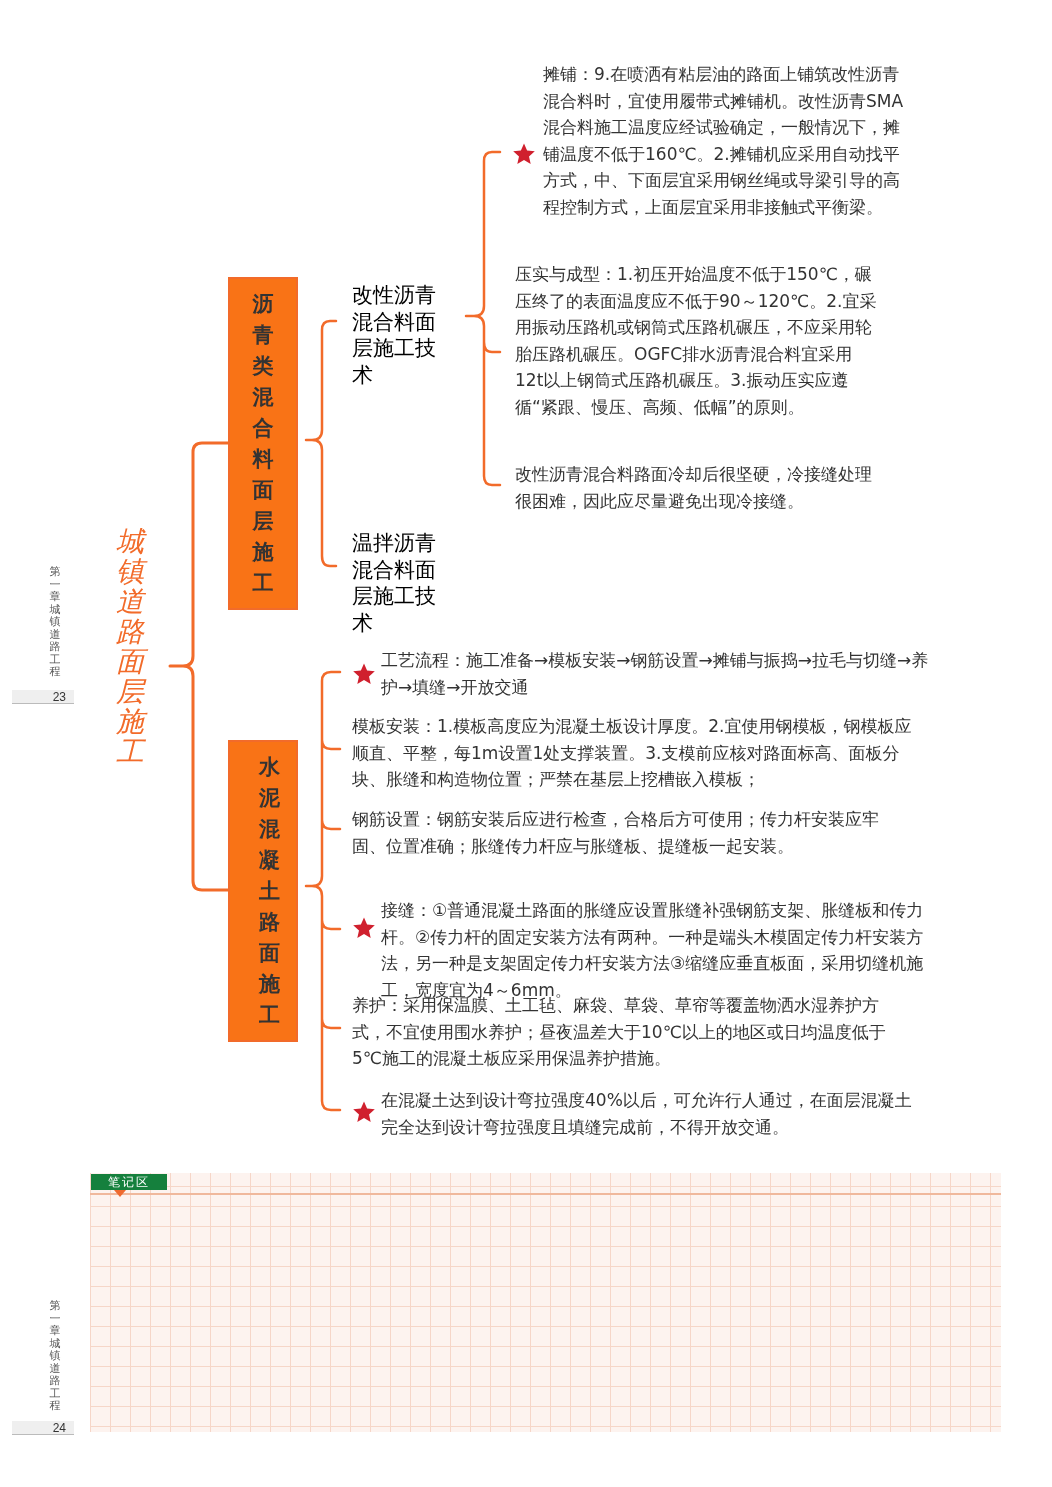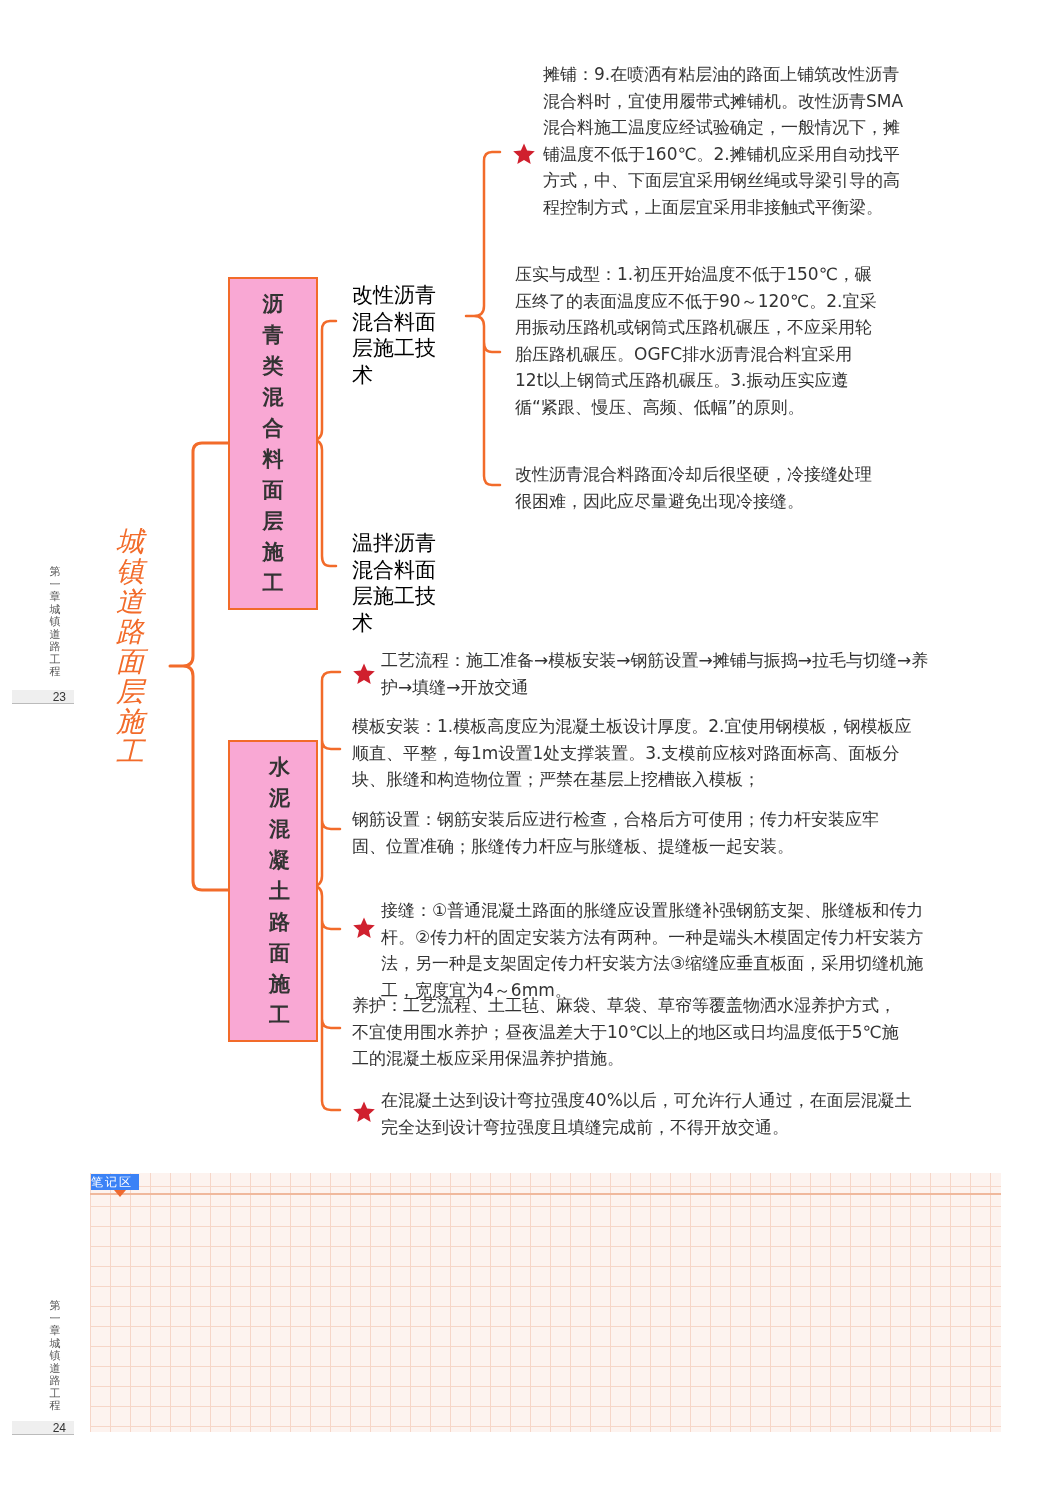--- a/index.html
+++ b/index.html
@@ -20,22 +20,22 @@
     }
 
     
     .root-title {
       position: absolute; left: 112px; top: 527px; width: 36px;
       font-size: 28px; line-height: 30px; color: #f26b2a; text-align: center; font-style: italic;
     }
 
     
     .cat-box {
-      position: absolute; left: 228px; width: 90px;
-      background: #f9a8d4; border: 2px solid #f26b2a;
+      position: absolute; left: 228px; width: 70px;
+      background: #f97316; border: 2px solid #f26b2a;
       display: flex; align-items: center; justify-content: center;
     }
     .cat-text {
       width: 24px; font-size: 21px; font-weight: bold; color: #333333;
       line-height: 31px; text-align: center; word-break: break-all;
     }
 
     .sub-label {
       position: absolute; font-size: 21px; line-height: 26.5px; color: #000000; width: 100px;
     }
@@ -57,23 +57,23 @@
       background-image:
         linear-gradient(to right, #f6d6c8 1px, transparent 1px),
         linear-gradient(to bottom, #f6d6c8 1px, transparent 1px);
       background-size: 20px 20px;
       background-position: 0px -7px;
     }
     .notes-topline {
       position: absolute; left: 90px; top: 1193px; width: 911px; height: 1.5px; background: #f0b89c;
     }
     .notes-tag {
-      position: absolute; left: 91px; top: 1174px; width: 48px; height: 16px;
-      background: #3b82f6; color: #ffffff; font-size: 12px; line-height: 16px;
-      letter-spacing: 2px;
+      position: absolute; left: 91px; top: 1174px; width: 76px; height: 16px;
+      background: #15803d; color: #ffffff; font-size: 12px; line-height: 16px;
+      text-align: center; letter-spacing: 2px;
     }
     .notes-tag-tip {
       position: absolute; left: 114px; top: 1190px; width: 0; height: 0;
       border-left: 6px solid transparent; border-right: 6px solid transparent;
       border-top: 7px solid #ef6a30;
     }
   </style>
 </head>
 <body>
 
@@ -129,21 +129,21 @@
 
 <div class="leaf" style="left:352px; top:713px; width:560px;">模板安装：1.模板高度应为混凝土板设计厚度。2.宜使用钢模板，钢模板应顺直、平整，每1m设置1处支撑装置。3.支模前应核对路面标高、面板分块、胀缝和构造物位置；严禁在基层上挖槽嵌入模板；</div>
 
 <div class="leaf" style="left:352px; top:806px; width:560px;">钢筋设置：钢筋安装后应进行检查，合格后方可使用；传力杆安装应牢固、位置准确；胀缝传力杆应与胀缝板、提缝板一起安装。</div>
 
 <svg class="star" style="left:352px; top:916px;" viewBox="0 0 24 24">
     <path d="M12 1.5l3.1 7.1 7.7.7-5.8 5.1 1.7 7.6L12 18l-6.7 4 1.7-7.6L1.2 9.3l7.7-.7z" fill="#d0202e"></path>
   </svg>
 <div class="leaf" style="left:381px; top:873px; width:560px;margin-top:24px;">接缝：①普通混凝土路面的胀缝应设置胀缝补强钢筋支架、胀缝板和传力杆。②传力杆的固定安装方法有两种。一种是端头木模固定传力杆安装方法，另一种是支架固定传力杆安装方法③缩缝应垂直板面，采用切缝机施工，宽度宜为4～6mm。</div>
 
-<div class="leaf" style="left:352px; top:992px; width:560px;">养护：工艺流程、土工毡、麻袋、草袋、草帘等覆盖物洒水湿养护方式，不宜使用围水养护；昼夜温差大于10℃以上的地区或日均温度低于5℃施工的混凝土板应采用保温养护措施。</div>
+<div class="leaf" style="left:352px; top:992px; width:560px;">养护：采用保温膜、土工毡、麻袋、草袋、草帘等覆盖物洒水湿养护方式，不宜使用围水养护；昼夜温差大于10℃以上的地区或日均温度低于5℃施工的混凝土板应采用保温养护措施。</div>
 
 <svg class="star" style="left:352px; top:1100px;" viewBox="0 0 24 24">
     <path d="M12 1.5l3.1 7.1 7.7.7-5.8 5.1 1.7 7.6L12 18l-6.7 4 1.7-7.6L1.2 9.3l7.7-.7z" fill="#d0202e"></path>
   </svg>
 <div class="leaf" style="left:381px; top:1087px; width:540px;">在混凝土达到设计弯拉强度40%以后，可允许行人通过，在面层混凝土完全达到设计弯拉强度且填缝完成前，不得开放交通。</div>
 
 <div class="notes"></div>
 <div class="notes-topline"></div>
 <div class="notes-tag">笔记区</div>
 <div class="notes-tag-tip"></div>

